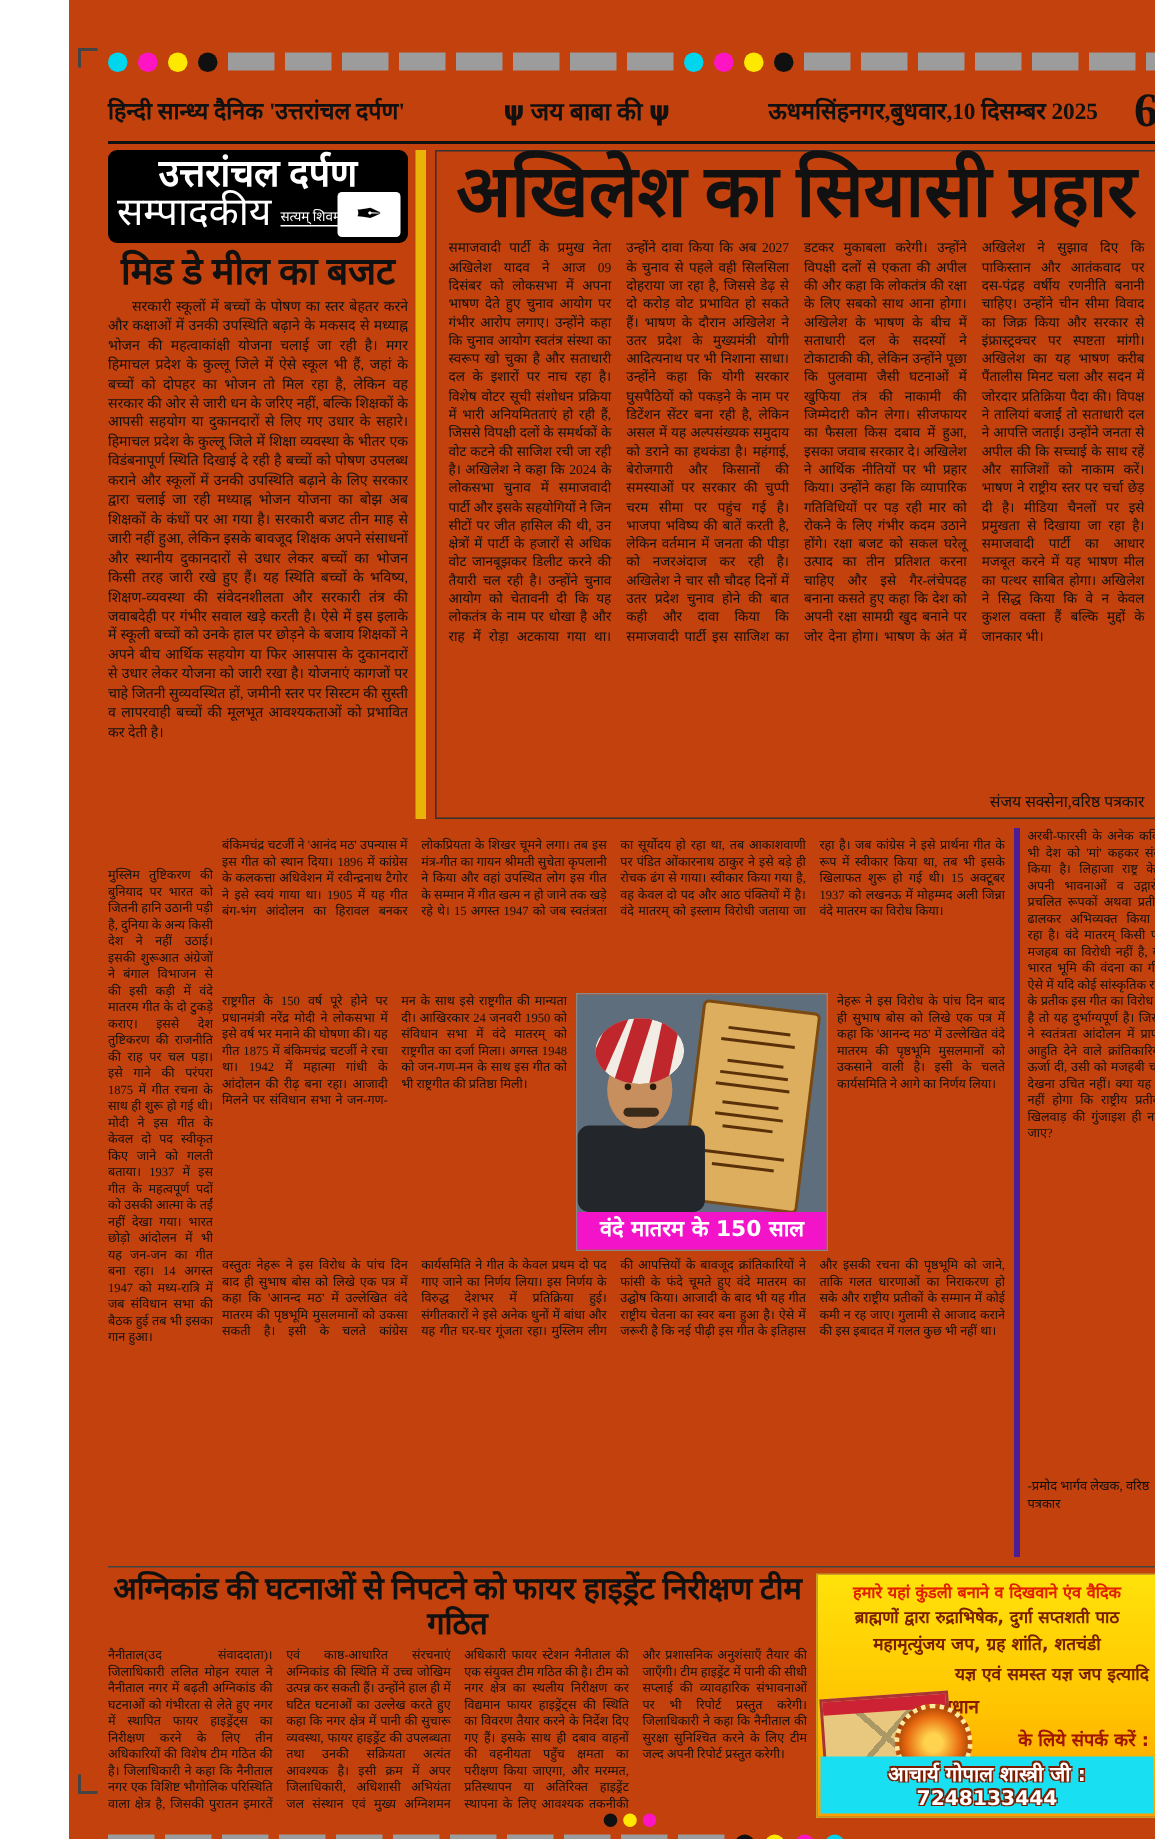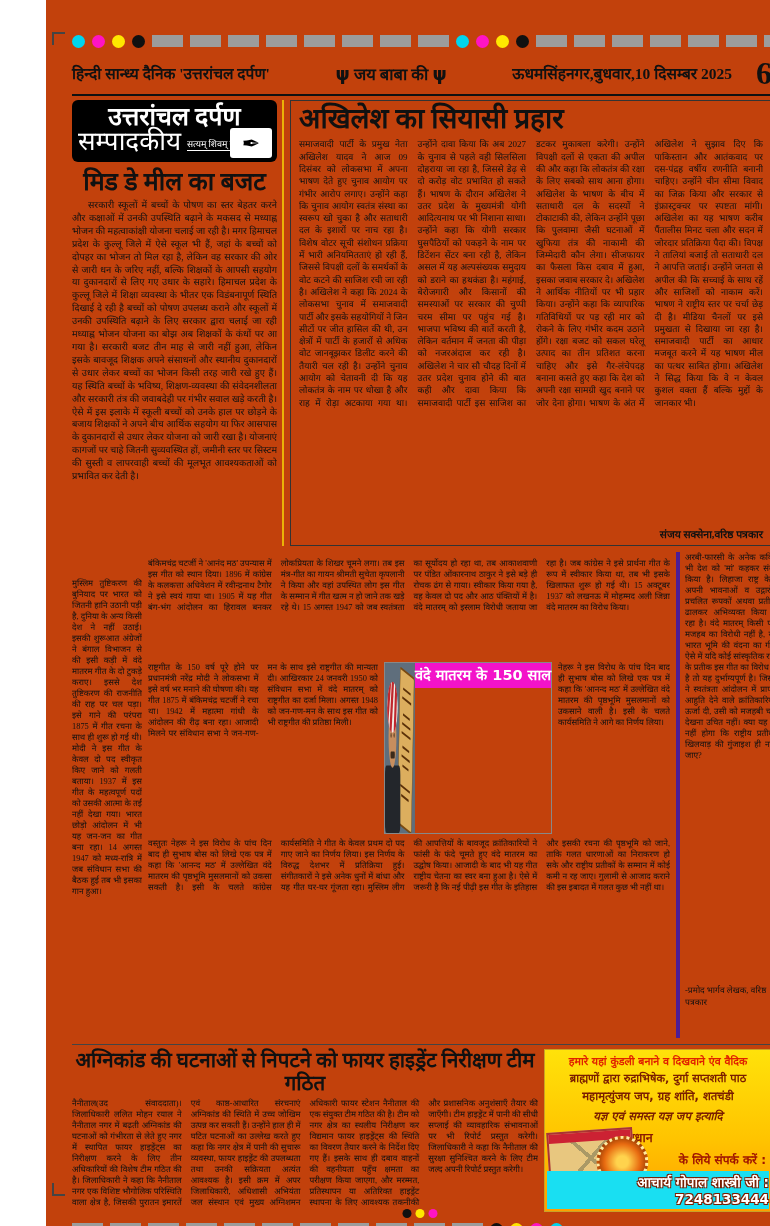--- a/index.html
+++ b/index.html
@@ -25,74 +25,74 @@
   .masthead { display:flex; align-items:center; gap:10px; margin-top:9px;
               border-bottom:2.5px solid #111; padding-bottom:5px; font-weight:bold; }
   .mh-left  { font-size:15.5px; white-space:nowrap; }
   .mh-center{ flex:1; text-align:center; font-size:16.5px; white-space:nowrap; }
   .mh-center .trident { font-family:"DejaVu Sans",sans-serif; font-size:18px; }
   .mh-right { font-size:15.5px; white-space:nowrap; }
   .mh-page  { font-size:32px; line-height:1; margin-left:14px; }
 
   
   .top-section { display:flex; gap:6px; margin-top:4px; height:446px; }
-  .left-col { width:212px; flex:none; border-right:2px solid #eab308; padding-right:5px; }
+  .left-col { width:212px; flex:none; border-right:7px solid #eab308; padding-right:5px; }
   .ed-box { background:#000; color:#fff; border-radius:6px; padding:4px 6px; height:62px; position:relative; }
   .ed-line1 { font-size:25px; font-weight:bold; line-height:1.05; text-align:center; }
   .ed-row { display:flex; align-items:flex-end; }
   .ed-line2 { font-size:26px; font-weight:normal; line-height:0.95; }
   .ed-motto { font-size:9px; border-bottom:1px solid #fff; margin:0 0 4px 6px; white-space:nowrap; }
   .ed-quill { position:absolute; right:5px; bottom:4px; width:42px; height:30px; background:#fff;
               border-radius:3px; color:#000; display:flex; align-items:center; justify-content:center;
               font-size:22px; font-family:"DejaVu Sans",sans-serif; }
   .ed-title { font-size:25px; font-weight:bold; text-align:center; margin:7px 0 5px; line-height:1; }
   .ed-body  { font-size:9.4px; line-height:12.9px; text-align:justify; height:334px; overflow:hidden; text-indent:16px; }
 
   .main-col { flex:1; }
   .akh-box { border:1.5px solid #333; height:100%; padding:3px 8px 4px; display:flex; flex-direction:column; }
-  .akh-title { font-size:28px; font-weight:bold; line-height:1.05; }
+  .akh-title { font-size:48px; font-weight:bold; text-align:center; line-height:1.05; }
   .akh-body { columns:4; column-gap:10px; font-size:9px; line-height:12.3px; text-align:justify;
               flex:1; overflow:hidden; margin-top:5px; }
-  .akh-byline { text-align:right; font-weight:bold; font-size:10.5px; margin-top:1px; }
+  .akh-byline { text-align:right; font-weight:normal; font-size:10.5px; margin-top:1px; }
 
   
   .vande-section { display:flex; margin-top:6px; height:486px; }
   .smalltxt { font-size:8.4px; line-height:11px; text-align:justify; overflow:hidden; }
   .v-left { width:70px; flex:none; padding-top:26px; height:100%; }
   .v-center { width:534px; flex:none; display:flex; flex-direction:column; padding:0 6px; }
   .banner { color:#fff; height:50px; display:flex; align-items:center; justify-content:center;
             font-family:"DejaVu Sans",sans-serif; font-weight:bold; font-size:33px; letter-spacing:1px;
             white-space:nowrap; }
   .v-top { columns:4; column-gap:9px; height:102px; margin-top:6px; }
   .v-mid { display:flex; gap:6px; height:172px; margin-top:2px; }
   .v-mid-left { width:230px; flex:none; columns:2; column-gap:9px; height:100%; }
-  .v-img { width:168px; flex:none; display:flex; flex-direction:row; border:1px solid #888; }
+  .v-img { width:168px; flex:none; display:flex; flex-direction:column; border:1px solid #888; }
   .v-img svg { flex:1; display:block; }
   .v-caption { color:#fff; font-family:"DejaVu Sans",sans-serif; font-weight:bold; font-size:14.5px;
                text-align:center; height:25px; line-height:25px; white-space:nowrap; }
   .v-mid-right { flex:1; height:100%; }
   .v-bottom { columns:4; column-gap:9px; height:146px; margin-top:4px; }
   .v-right { width:112px; flex:none; border-left:4px solid #4c1d95; padding-left:5px; height:100%; }
   .v-byline { font-weight:normal; font-size:8.6px; margin-top:2px; }
 
   
   .bottom-section { display:flex; gap:6px; margin-top:6px; height:168px; border-top:1.5px solid #444; padding-top:4px; }
   .fire { flex:1; }
   .fire-title { font-size:20.5px; font-weight:bold; text-align:center; line-height:1.1; }
   .fire-body { columns:4; column-gap:9px; height:134px; margin-top:4px; }
   .ad { width:228px; flex:none; position:relative; border:1.5px solid #c9a227;
         background:linear-gradient(#ffe20a, #ffc400 55%, #ff9e00); padding:3px 5px 0; overflow:hidden; }
   .ad div { font-weight:bold; font-family:"DejaVu Sans",sans-serif; }
   .ad-l1 { color:#e02000; font-size:10.8px; text-align:center; }
   .ad-l2 { color:#7a1d00; font-size:11.2px; text-align:center; margin-top:2px; }
   .ad-l3 { color:#7a1d00; font-size:11.5px; text-align:center; margin-top:3px; }
-  .ad-l4 { color:#7a1d00; font-size:11.5px; text-align:center; margin-top:5px;font-style:italic; }
+  .ad-l4 { color:#7a1d00; font-size:11.5px; text-align:right; margin-top:5px; }
   .ad-l5 { color:#8a1a00; font-size:12.5px; text-align:left; margin-top:6px; }
   .ad-l6 { color:#a01500; font-size:12px; text-align:right; margin-top:5px; }
-  .ad-contact { position:absolute; left:2px; right:2px; bottom:2px; color:#fff; text-align:right;
+  .ad-contact { position:absolute; left:2px; right:2px; bottom:2px; color:#fff; text-align:center;
                 font-size:13.5px; padding:2px 0; text-shadow:1px 1px 0 #7a1d00, -1px -1px 0 #7a1d00,
                 1px -1px 0 #7a1d00, -1px 1px 0 #7a1d00; }
   .kundali { position:absolute; left:3px; bottom:25px; width:86px; height:56px;
              background:#e8c77f; border:2px solid #a33; transform:rotate(-4deg);
              background-image:
                linear-gradient(45deg, transparent 48%, #a96 48%, #a96 52%, transparent 52%),
                linear-gradient(-45deg, transparent 48%, #a96 48%, #a96 52%, transparent 52%); }
   .kundali:before { content:""; position:absolute; left:0; right:0; top:0; height:9px; background:#c23; }
   .k-flower { position:absolute; right:-16px; top:6px; width:52px; height:52px; border-radius:50%;
               background:radial-gradient(#ffd34d 18%, #e86a10 55%, #7a2a00 90%);

